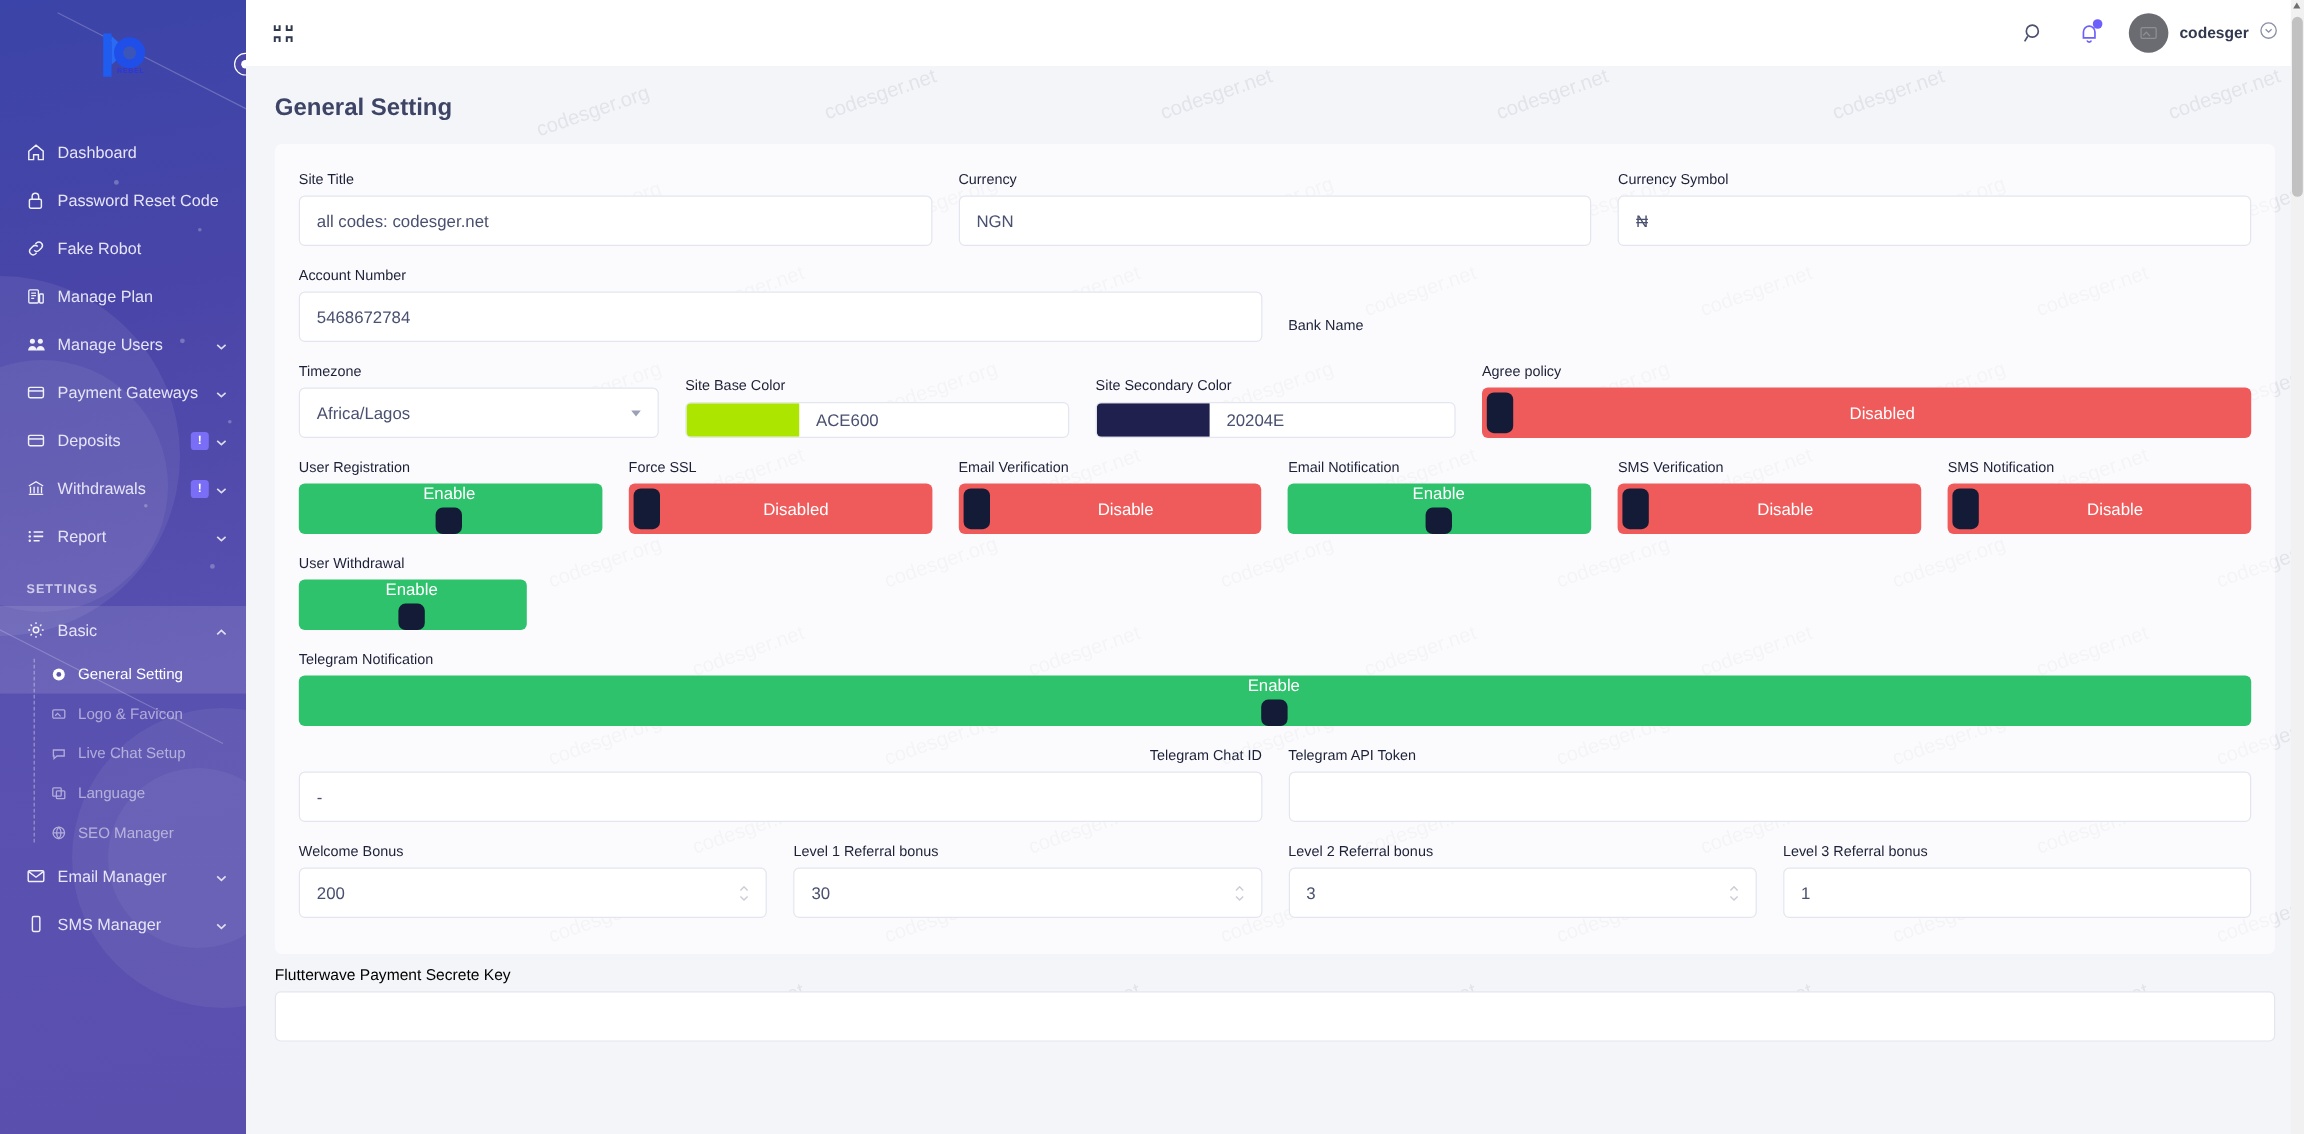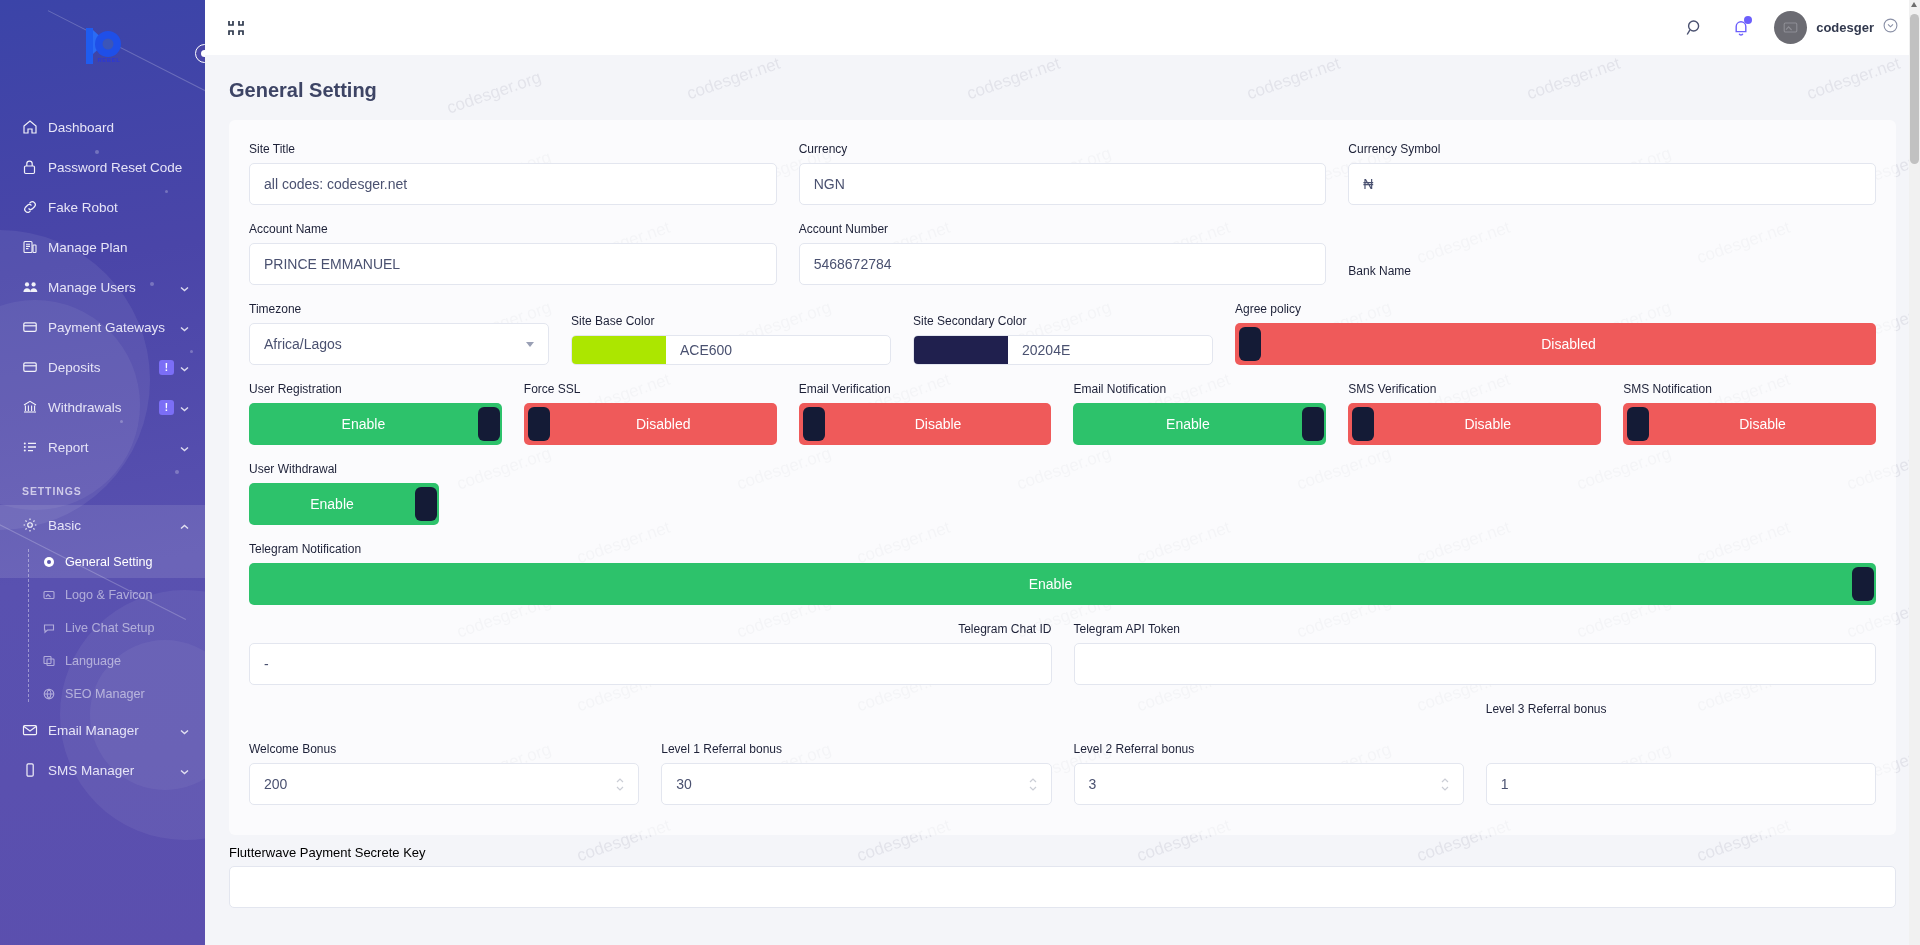--- a/index.html
+++ b/index.html
@@ -132,21 +132,21 @@
     position: relative; cursor: pointer; overflow: hidden;
   }
   .toggle.on { background: #2dc26b; }
   .toggle.off { background: #ef5a5a; }
   .toggle .tg-label {
     flex: 1; text-align: center; color: #fff; font-size: 14px; font-weight: 400;
   }
   .toggle .knob {
     width: 22px; height: 34px; border-radius: 6px; background: #141b36; flex: 0 0 22px;
   }
-  .toggle.on { padding-right: 2px; }
+  .toggle.on { padding-right: 2px; flex-direction: column; }
   .toggle.off { padding-left: 4px; }
   .toggle.on .knob { order: 2; }
   .toggle.off .knob { order: 0; }
 
   .toggle-wide { width: 100%; }
 
   .stepper { position: absolute; right: 14px; display: flex; flex-direction: column; gap: 3px; opacity: .35; }
 
   .bottom-label { font-size: 13px; color: #000000; padding: 10px 0 6px 0; position: relative; z-index: 3; }
   .bottom-inp {
@@ -543,24 +543,20 @@
             <div class="inp">NGN</div>
           </div>
           <div class="fg w3">
             <label class="lbl">Currency Symbol</label>
             <div class="inp">₦</div>
           </div>
         </div>
 
         <div class="row">
           <div class="fg w3">
-            <label class="lbl">Account Name</label>
-            <div class="inp">PRINCE EMMANUEL</div>
-          </div>
-          <div class="fg w3">
             <label class="lbl">Account Number</label>
             <div class="inp">5468672784</div>
           </div>
           <div class="fg w3">
             <label class="lbl">Bank Name</label>
           </div>
         </div>
 
         <div class="row">
           <div class="fg" style="flex:0 0 300px;">
@@ -706,21 +702,21 @@
               <span class="stepper">
                 <svg width="8" height="5" viewBox="0 0 8 5" fill="none" stroke="#6b7289" stroke-width="1.2">
                     <path d="M1 4 L4 1 L7 4"></path>
                   </svg>
                 <svg width="8" height="5" viewBox="0 0 8 5" fill="none" stroke="#6b7289" stroke-width="1.2">
                     <path d="M1 1 L4 4 L7 1"></path>
                   </svg>
               </span>
             </div>
           </div>
-          <div class="fg" style="flex:1 1 0;gap:40px;">
+          <div class="fg" style="flex:1 1 0;">
             <label class="lbl">Level 3 Referral bonus</label>
             <div class="inp">1</div>
           </div>
         </div>
 
       </div>
 
       <div style="padding:0 24px;">
         <div class="bottom-label">Flutterwave Payment Secrete Key</div>
         <div class="bottom-inp"></div>

